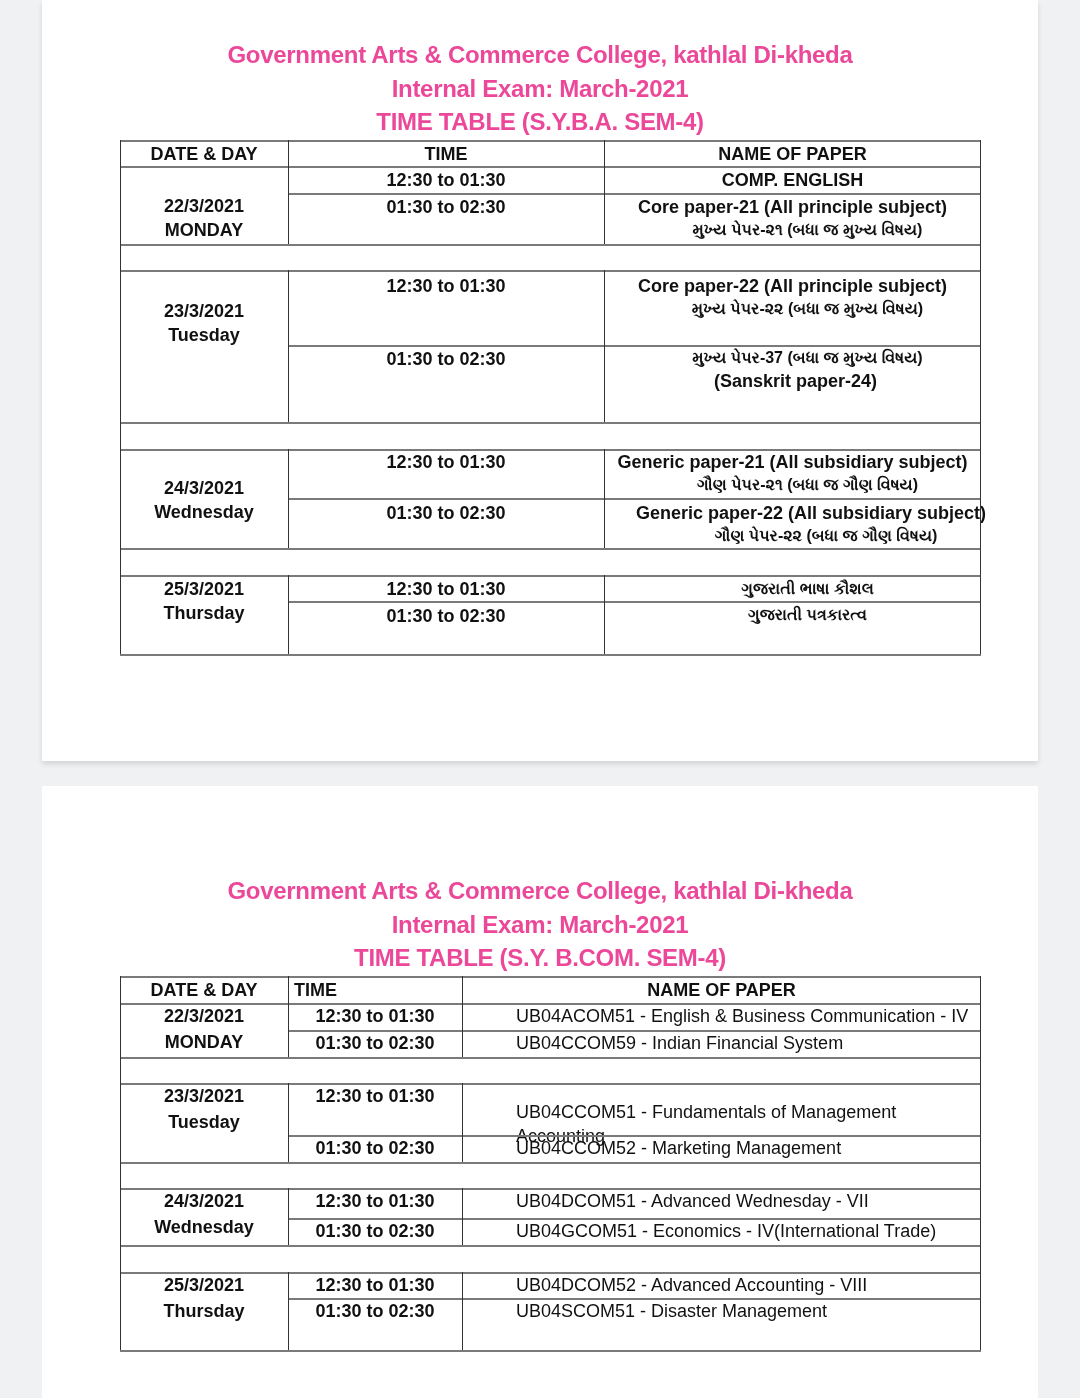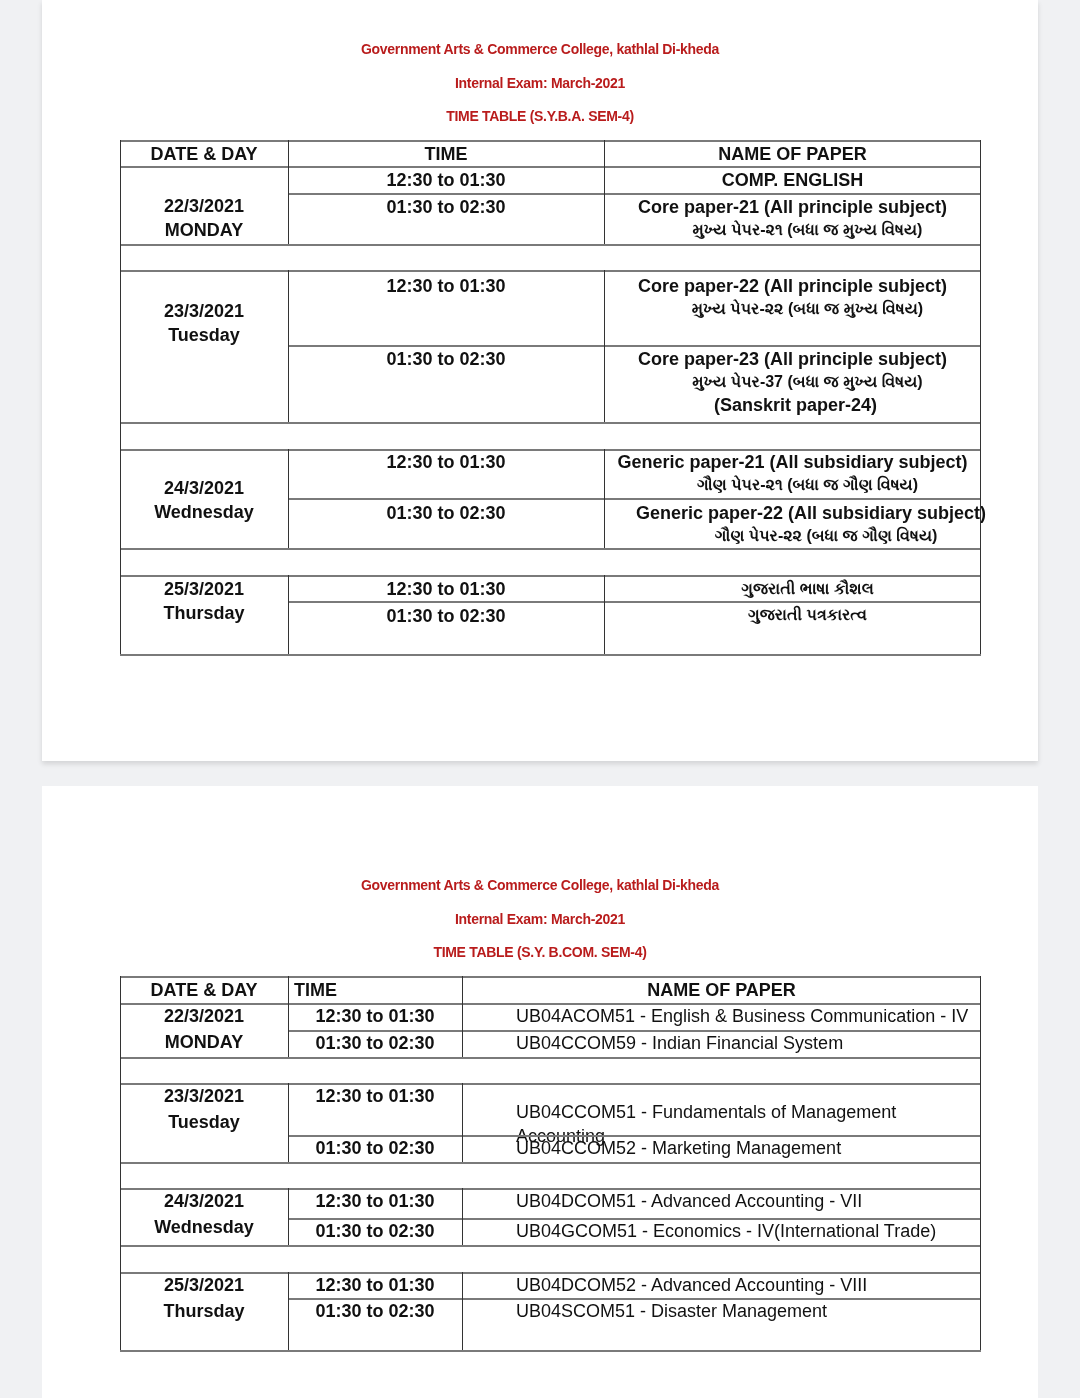--- a/index.html
+++ b/index.html
@@ -5,21 +5,21 @@
   html, body { margin: 0; padding: 0; }
   body {
     width: 1080px; height: 1398px; background: #f0f1f3; position: relative; overflow: hidden;
     font-family: "Liberation Sans", "DejaVu Sans", sans-serif; color: #111;
   }
   .page { position: absolute; left: 42px; width: 996px; background: #ffffff; }
   #page1 { top: 0; height: 761px; box-shadow: 0 3px 5px rgba(0,0,0,0.12); }
   #page2 { top: 786px; height: 612px; }
   .title {
     position: absolute; left: 0; width: 996px; text-align: center;
-    font-weight: bold; font-size: 14px; letter-spacing: -0.3px; color: #b91c1c;
+    font-weight: bold; font-size: 24px; letter-spacing: -0.3px; color: #ec4899;
   }
   .grid { position: absolute; left: 78px; width: 861px; }
   .cell {
     position: absolute; box-sizing: border-box; font-size: 18px; line-height: 24px;
     font-weight: bold; text-align: center; color: #111;
   }
   .line-h { position: absolute; height: 2px; background: #7a7a7a; }
   .line-v { position: absolute; width: 1px; background: #333; }
   .reg { font-weight: normal; text-align: left; padding-left: 6px; margin-left: 48px; }
   .guj { font-size: 16px; line-height: 22px; display: block; margin-left: 30px; }
@@ -55,21 +55,20 @@
       <div>23/3/2021</div>
       <div>Tuesday</div>
     </div>
     <div class="cell" style="left:168px;width:316px;top:134px">12:30 to 01:30</div>
     <div class="cell" style="left:484px;width:377px;top:134px">
       <div>Core paper-22  (All principle subject)</div>
       <span class="guj">મુખ્ય પેપર-૨૨  (બધા જ મુખ્ય વિષય)</span>
     </div>
     <div class="cell" style="left:168px;width:316px;top:207px">01:30 to 02:30</div>
     <div class="cell" style="left:484px;width:377px;top:207px">
-      <div>Core paper-23  (All principle subject)</div>
       <span class="guj">મુખ્ય પેપર-37  (બધા જ મુખ્ય વિષય)</span>
       <div style="text-align:center;padding-left:6px">(Sanskrit paper-24)</div>
     </div>
 
     <div class="cell" style="left:0;width:168px;top:336px">
       <div>24/3/2021</div>
       <div>Wednesday</div>
     </div>
     <div class="cell" style="left:168px;width:316px;top:310px">12:30 to 01:30</div>
     <div class="cell" style="left:484px;width:377px;top:310px">
@@ -166,21 +165,21 @@
     <div class="cell" style="left:168px;width:174px;top:108px">12:30 to 01:30</div>
     <div class="cell reg" style="left:342px;width:410px;top:124px">UB04CCOM51 - Fundamentals of Management Accounting</div>
     <div class="cell" style="left:168px;width:174px;top:160px">01:30 to 02:30</div>
     <div class="cell reg" style="left:342px;width:519px;top:160px">UB04CCOM52 - Marketing Management</div>
 
     <div class="cell" style="left:0;width:168px;top:213px">
       <div style="margin-bottom:2px">24/3/2021</div>
       <div>Wednesday</div>
     </div>
     <div class="cell" style="left:168px;width:174px;top:213px">12:30 to 01:30</div>
-    <div class="cell reg" style="left:342px;width:519px;top:213px">UB04DCOM51 - Advanced Accounting - VII</div>
+    <div class="cell reg" style="left:342px;width:519px;top:213px">UB04DCOM51 - Advanced Wednesday - VII</div>
     <div class="cell" style="left:168px;width:174px;top:243px">01:30 to 02:30</div>
     <div class="cell reg" style="left:342px;width:519px;top:243px">UB04GCOM51 - Economics - IV(International Trade)</div>
 
     <div class="cell" style="left:0;width:168px;top:297px">
       <div style="margin-bottom:2px">25/3/2021</div>
       <div>Thursday</div>
     </div>
     <div class="cell" style="left:168px;width:174px;top:297px">12:30 to 01:30</div>
     <div class="cell reg" style="left:342px;width:519px;top:297px">UB04DCOM52 - Advanced Accounting - VIII</div>
     <div class="cell" style="left:168px;width:174px;top:323px">01:30 to 02:30</div>

